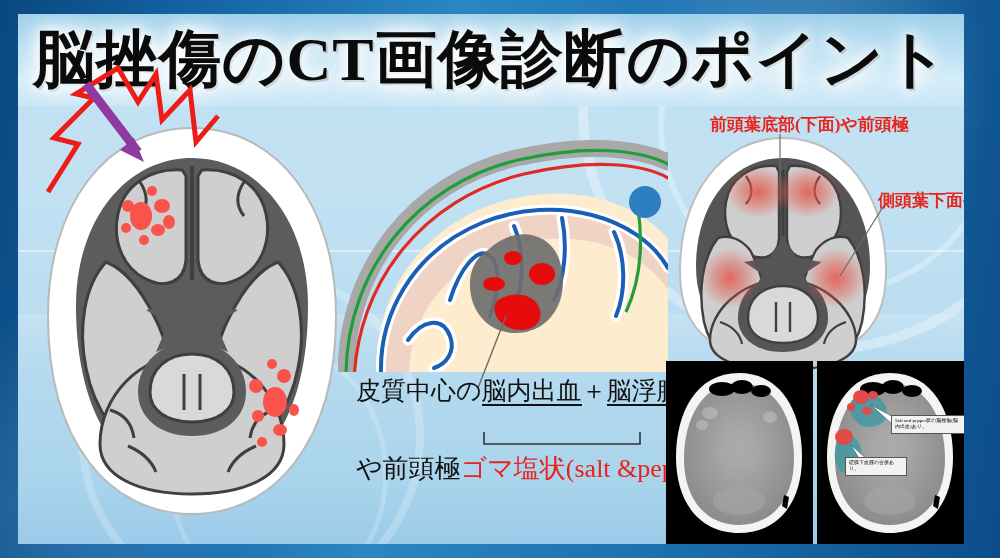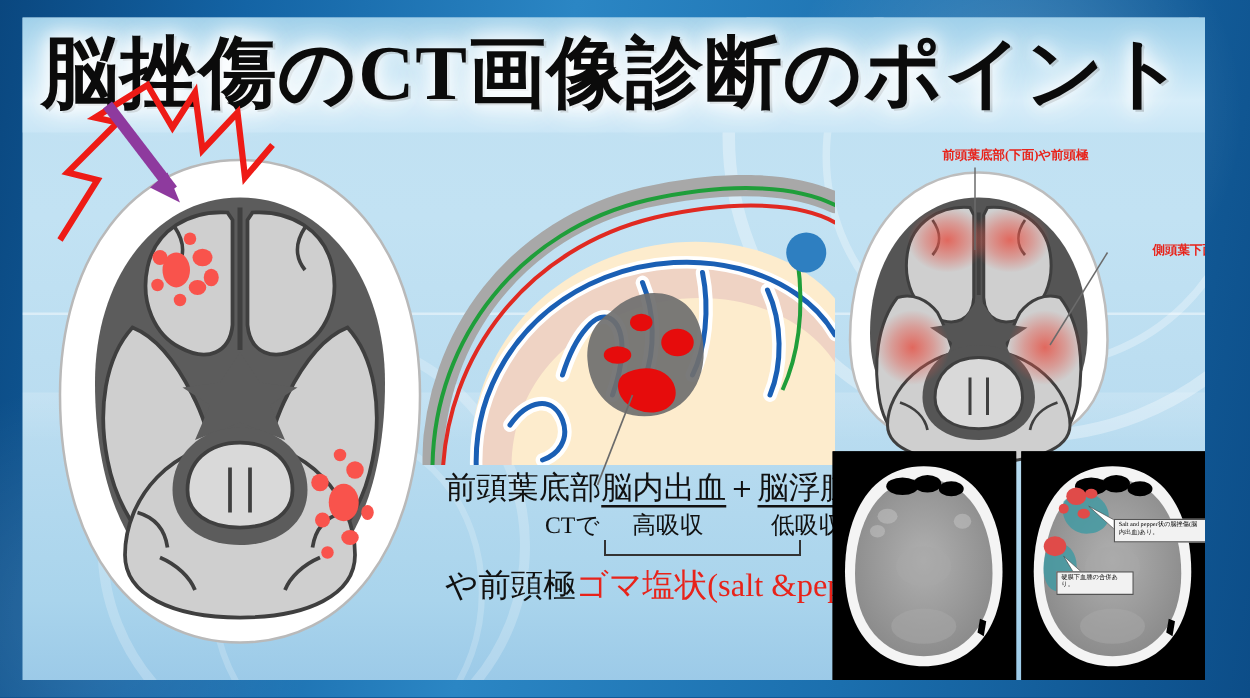--- a/index.html
+++ b/index.html
@@ -61,23 +61,22 @@
     font-size:19px;line-height:22px;color:#111;white-space:nowrap;
   }
   #caption-sub .sp{display:inline-block;width:26px;}
   #caption-sub .sp2{display:inline-block;width:54px;}
   #caption-salt{
     position:absolute;left:338px;top:440px;width:340px;
     font-size:26px;line-height:30px;color:#111;white-space:nowrap;
   }
   .red{color:#e8231a;}
   .lbl-red{
-    position:absolute;color:#e8231a;font-size:10px;line-height:14px;white-space:nowrap;
+    position:absolute;color:#e8231a;font-size:17px;line-height:14px;white-space:nowrap;
     font-weight:700;
-    margin-left:44px;
   }
 
   
   #ct-wrap{position:absolute;left:648px;top:347px;width:298px;height:183px;display:flex;gap:4px;}
   .ct{position:relative;width:147px;height:183px;background:#000;overflow:hidden;}
   .callout{
     position:absolute;background:#f2f2f2;border:1px solid #555;color:#000;
     font-size:5px;line-height:6.4px;padding:2px 3px;white-space:normal;
   }
   .cbox1{left:74px;top:54px;width:66px;}
@@ -244,26 +243,23 @@
       </svg>
     </div>
 
     <div class="art" style="left:610px;top:171px;width:34px;height:34px;">
       <svg width="34" height="34" viewBox="0 0 34 34">
         <circle cx="17" cy="17" r="16" fill="#2e7fc1"></circle>
       </svg>
     </div>
 
     <div id="caption-main" class="jp">
-      <span>前頭葉底部</span><span class="u">脳内出血</span><span>＋</span><span class="u">脳浮腫</span>
-    </div>
-
-    <div id="caption-sub" class="jp">
-      <span>CTで</span><span class="sp"></span><span>高吸収</span><span class="sp2"></span><span>低吸収</span>
-    </div>
+      <span>皮質中心の</span><span class="u">脳内出血</span><span>＋</span><span class="u">脳浮腫</span>
+    </div>
+
 
     <div class="art" style="left:464px;top:418px;width:160px;height:16px;">
       <svg width="160" height="16" viewBox="0 0 160 16">
         <path d="M2 0 L2 12 L158 12 L158 0" fill="none" stroke="#333" stroke-width="1.6"></path>
       </svg>
     </div>
 
     <div id="caption-salt" class="jp">
       <span>や前頭極</span><span class="red">ゴマ塩状(salt &amp;pepper)</span>
     </div>

